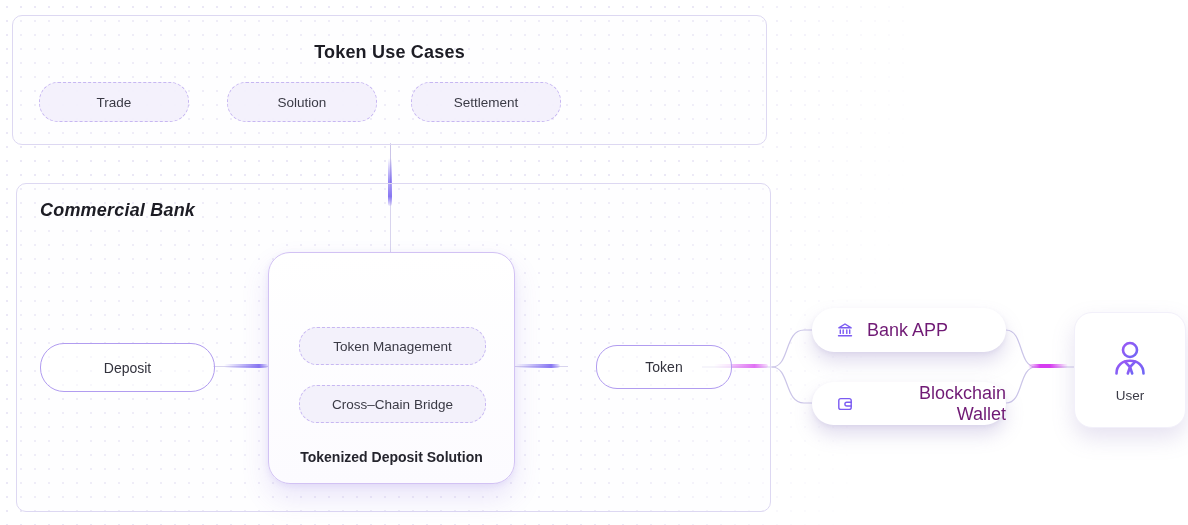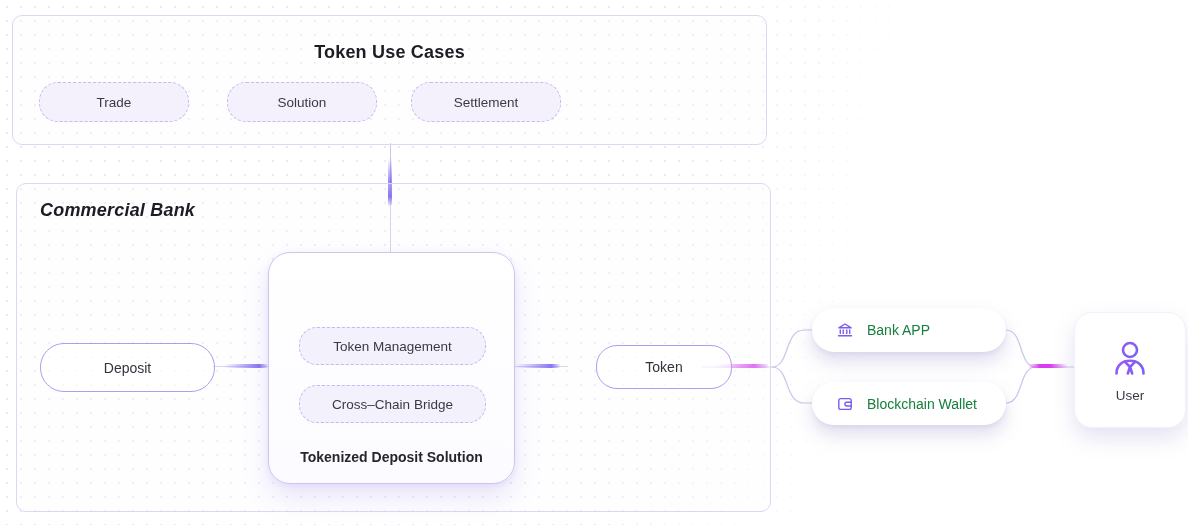--- a/index.html
+++ b/index.html
@@ -43,23 +43,23 @@
   .node-pill{position:absolute;display:flex;align-items:center;justify-content:center;
     border:1px solid #b19cf0;border-radius:24px;background:rgba(255,255,255,.55);
     font-size:14px;color:#33333d;}
   #deposit-node{left:40px;top:343px;width:173px;height:47px;}
   #token-node{left:596px;top:345px;width:134px;height:42px;border-radius:21px;}
 
   
   .channel-pill{position:absolute;display:flex;align-items:center;gap:13px;
     padding-left:24px;box-sizing:border-box;background:#ffffff;border-radius:22px;
     box-shadow:0 10px 18px rgba(140,125,190,.25),0 2px 4px rgba(140,125,190,.12);
-    font-size:14px;color:#15803d;}
+    font-size:18px;color:#701a75;}
   #channel-bank-app{left:812px;top:308px;width:194px;height:44px;}
-  #channel-wallet{left:812px;top:382px;width:194px;height:43px;}
+  #channel-wallet{left:812px;top:382px;width:194px;height:43px;text-align:right;}
 
   
   #user-card{position:absolute;left:1074px;top:312px;width:110px;height:114px;
     background:#ffffff;border:1px solid #f2f0fa;border-radius:18px;
     box-shadow:0 10px 22px rgba(140,125,190,.22);
     display:flex;flex-direction:column;align-items:center;justify-content:center;}
   #user-label{font-size:13.5px;color:#3a3a45;margin-top:7px;}
 
   
   .line{position:absolute;background:#cbc5e8;}

